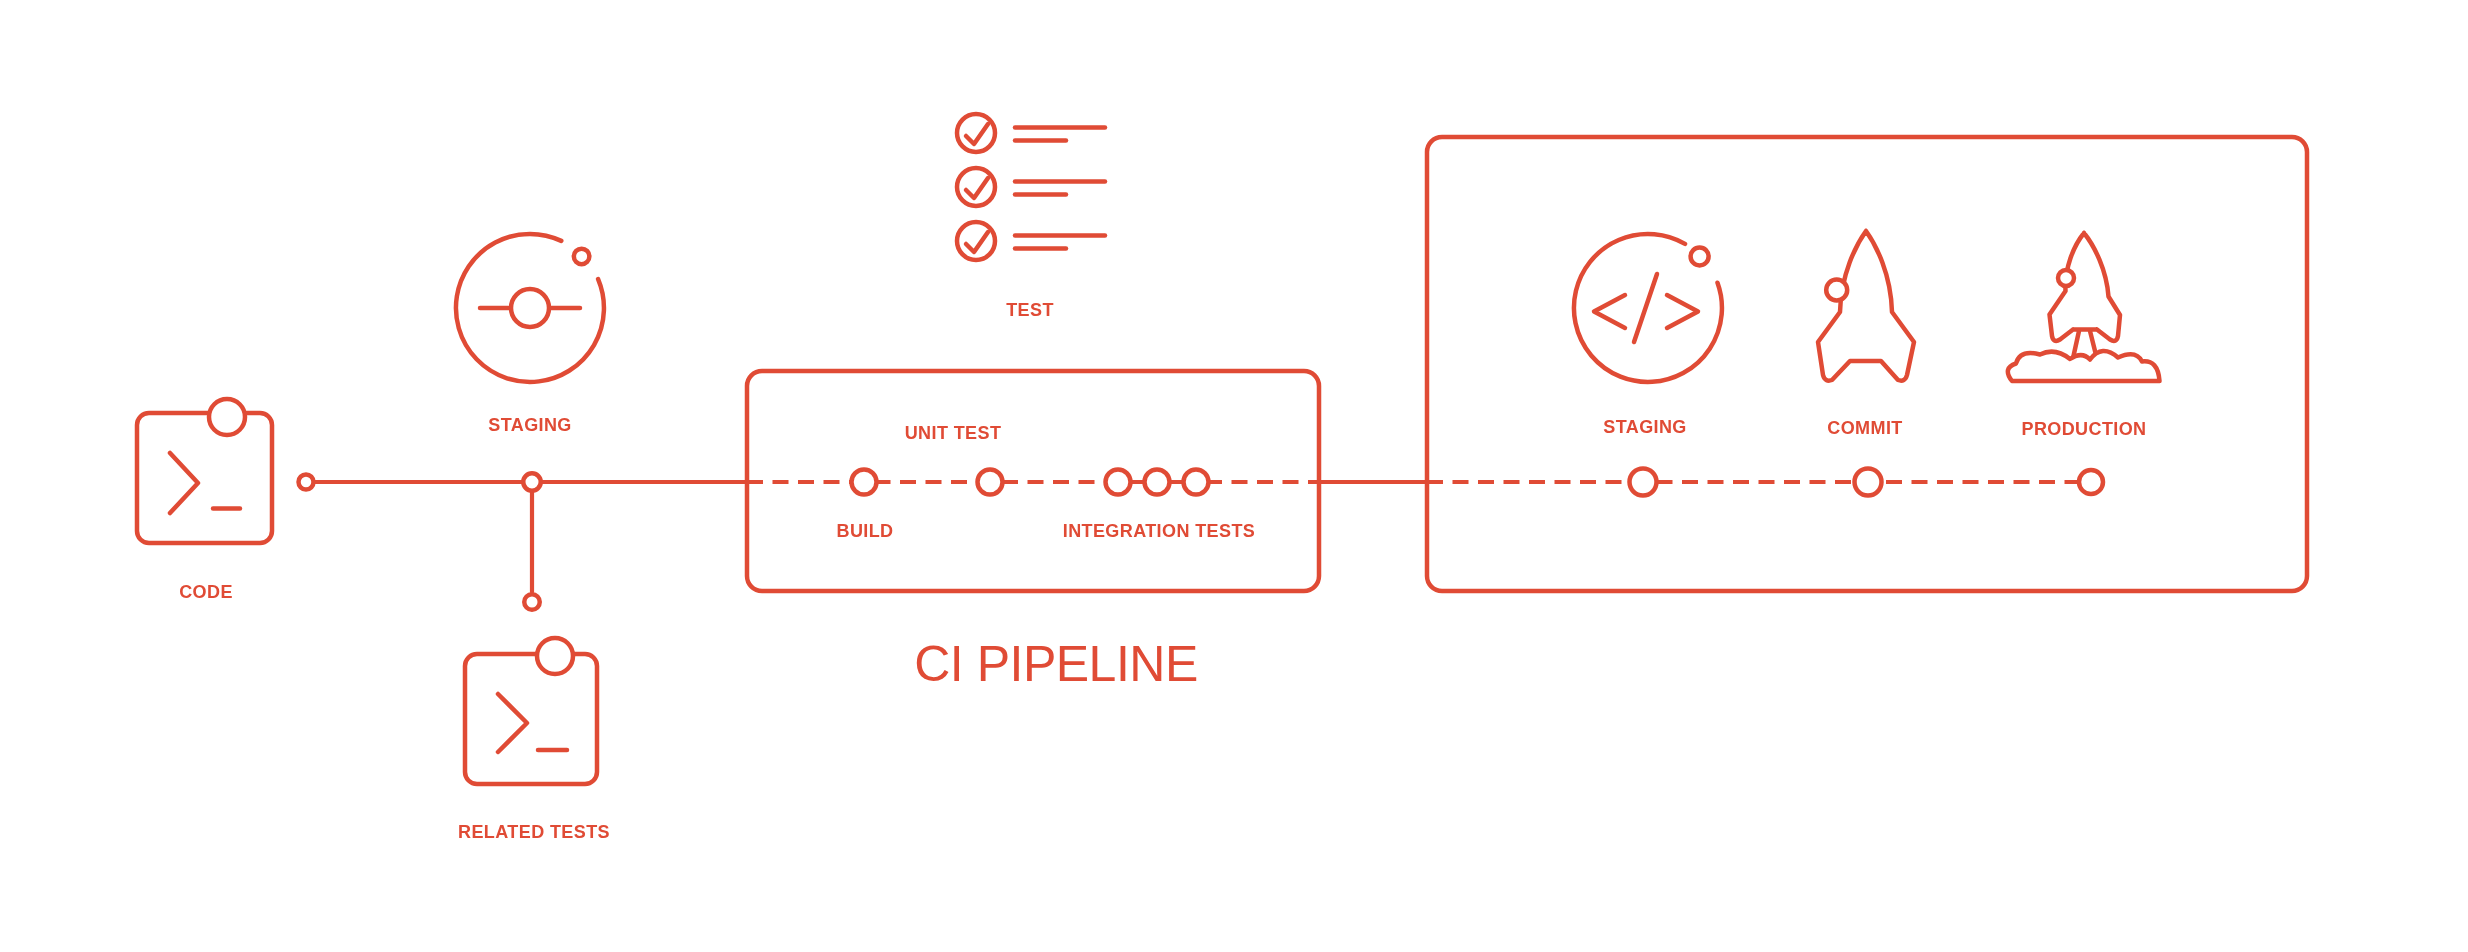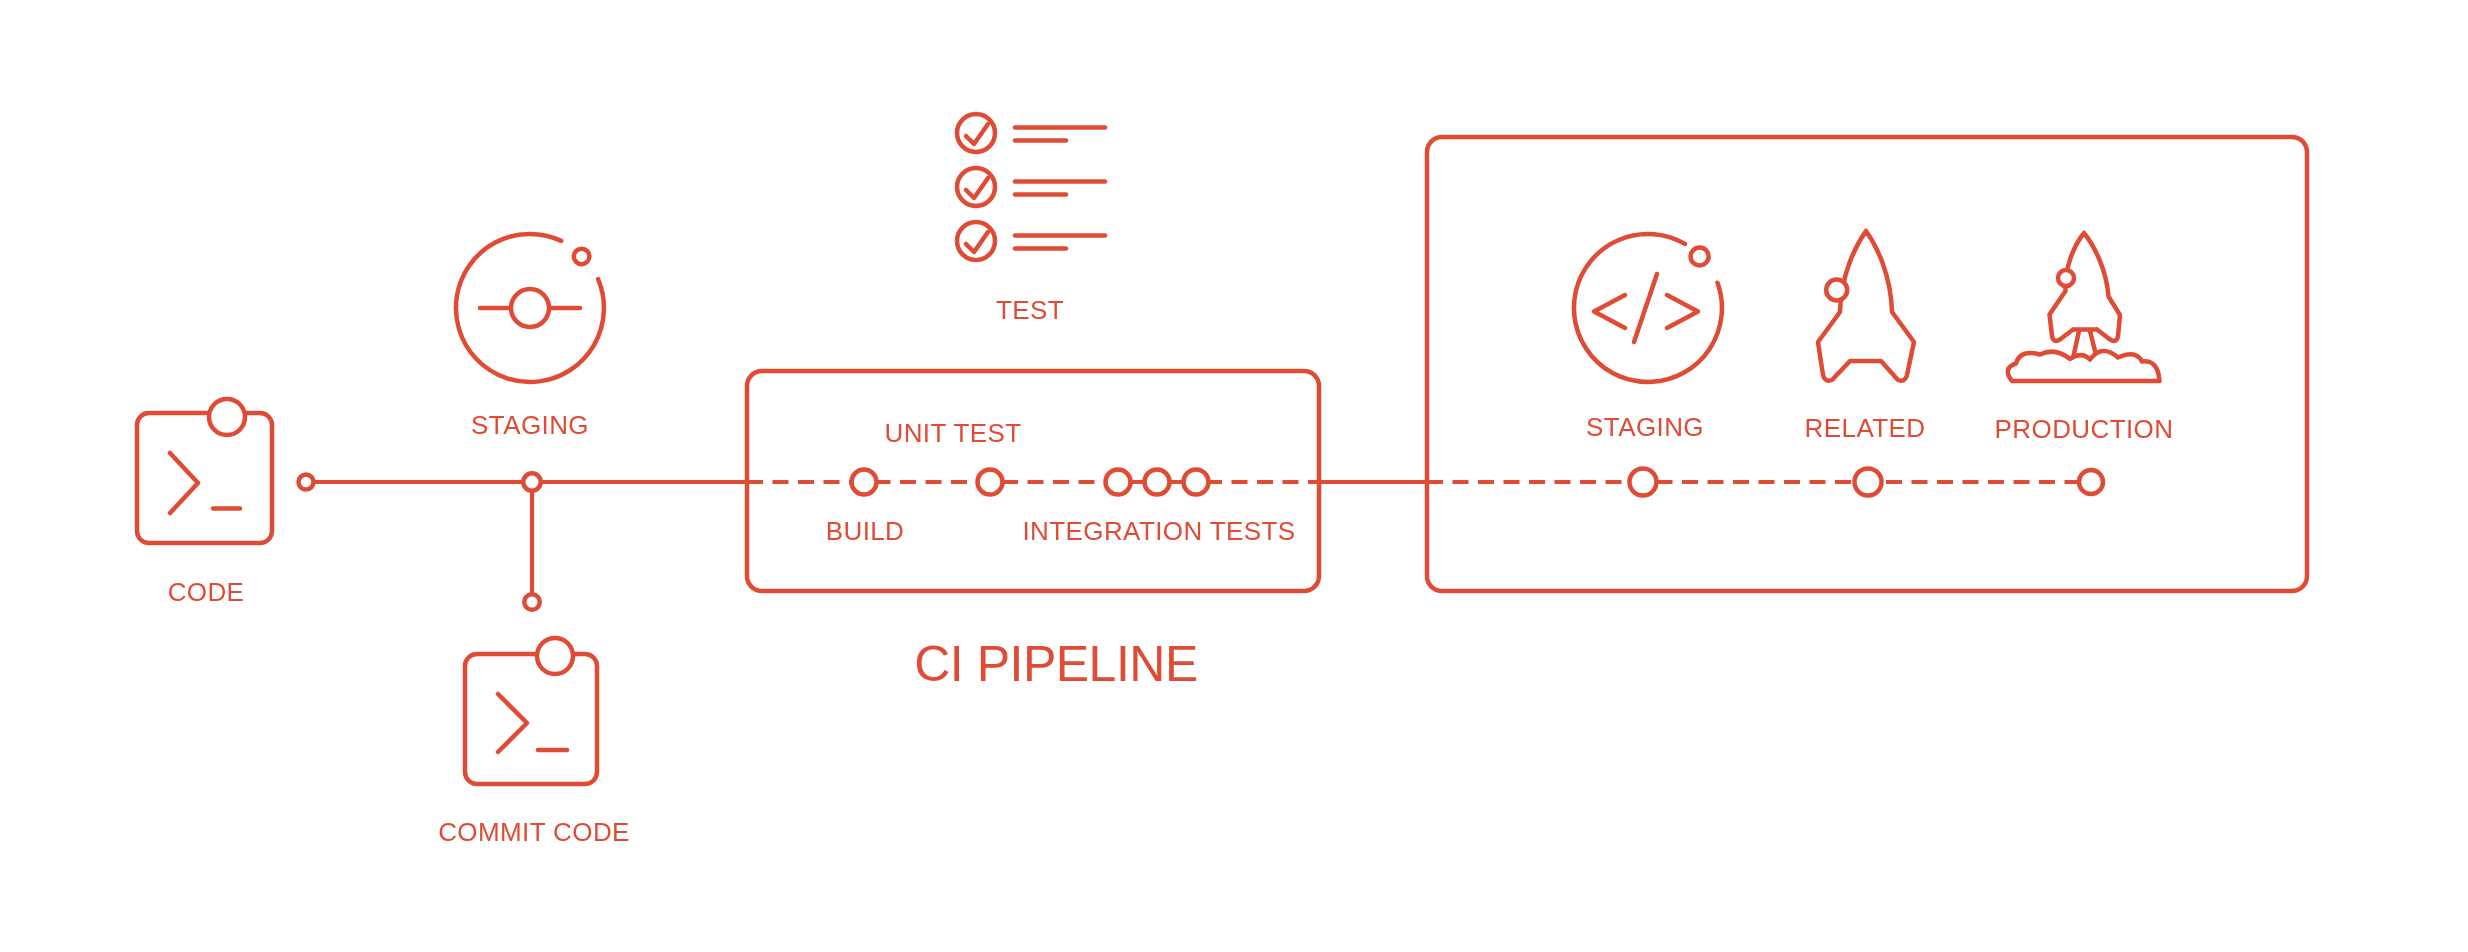--- a/index.html
+++ b/index.html
@@ -5,21 +5,21 @@
   html,body{margin:0;padding:0;background:#fff;}
   :root{--accent:#E04B35;--bg:#FFFFFF;}
   .canvas{position:relative;width:2468px;height:952px;background:var(--bg);overflow:hidden;
           font-family:"Liberation Sans", sans-serif;}
   svg{position:absolute;left:0;top:0;}
   .s{fill:none;stroke:var(--accent);stroke-width:4.5;stroke-linecap:round;stroke-linejoin:round;}
   .wf{fill:#fff;}
   .dash{stroke-dasharray:16 9.5;stroke-linecap:butt;}
   .thin{stroke-width:4.2;}
   .lbl{position:absolute;transform:translate(-50%,-50%);white-space:nowrap;
-       color:var(--accent);font-size:26px;letter-spacing:0.4px;font-weight:400;}
+       color:var(--accent);font-size:18px;letter-spacing:0.4px;font-weight:700;}
   .title{position:absolute;transform:translate(-50%,-50%);white-space:nowrap;
        color:var(--accent);font-size:50px;letter-spacing:-0.5px;font-weight:400;margin-left:24px;}
 </style>
 </head>
 <body>
 
 <div class="canvas">
 
   <svg width="2468" height="952" viewBox="0 0 2468 952">
 
@@ -134,25 +134,25 @@
                            Q2055,347 2070,359
                            Q2082,351 2090,359.5
                            Q2102,343.5 2118,357.5
                            Q2136,349.5 2142,361.5
                            Q2158,359.5 2159.5,381 Z"></path>
     </g>
   </svg>
 
   <div class="lbl" style="left:206px;top:592px">CODE</div>
   <div class="lbl" style="left:530px;top:425px">STAGING</div>
-  <div class="lbl" style="left:534px;top:832px">COMMIT CODE</div>
+  <div class="lbl" style="left:534px;top:832px">RELATED TESTS</div>
   <div class="lbl" style="left:1030px;top:310px">TEST</div>
 
   <div class="lbl" style="left:865px;top:531px">BUILD</div>
   <div class="lbl" style="left:953px;top:433px">UNIT TEST</div>
   <div class="lbl" style="left:1159px;top:531px">INTEGRATION TESTS</div>
   <div class="title" style="left:1032px;top:664px">CI PIPELINE</div>
 
   <div class="lbl" style="left:1645px;top:427px">STAGING</div>
-  <div class="lbl" style="left:1865px;top:428px">RELATED</div>
+  <div class="lbl" style="left:1865px;top:428px">COMMIT</div>
   <div class="lbl" style="left:2084px;top:429px">PRODUCTION</div>
 
 </div>
 
 </body></html>

